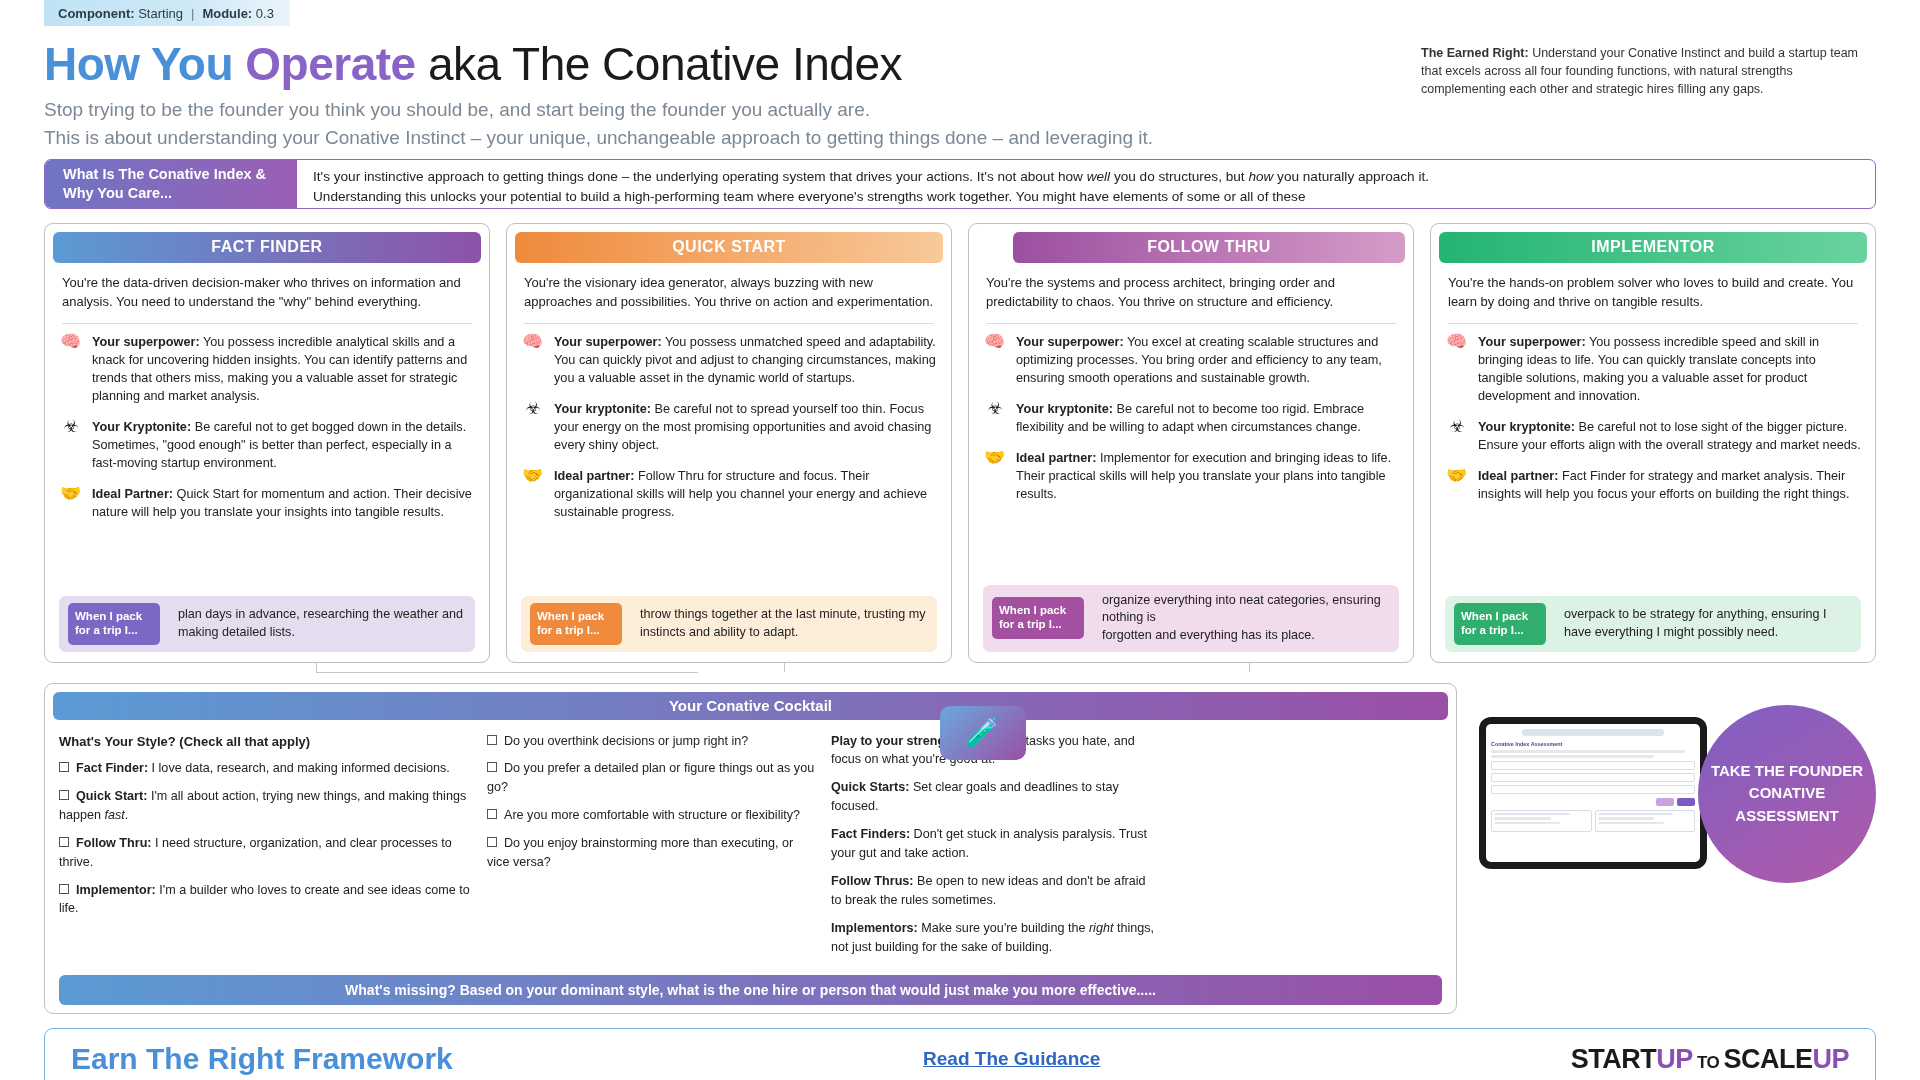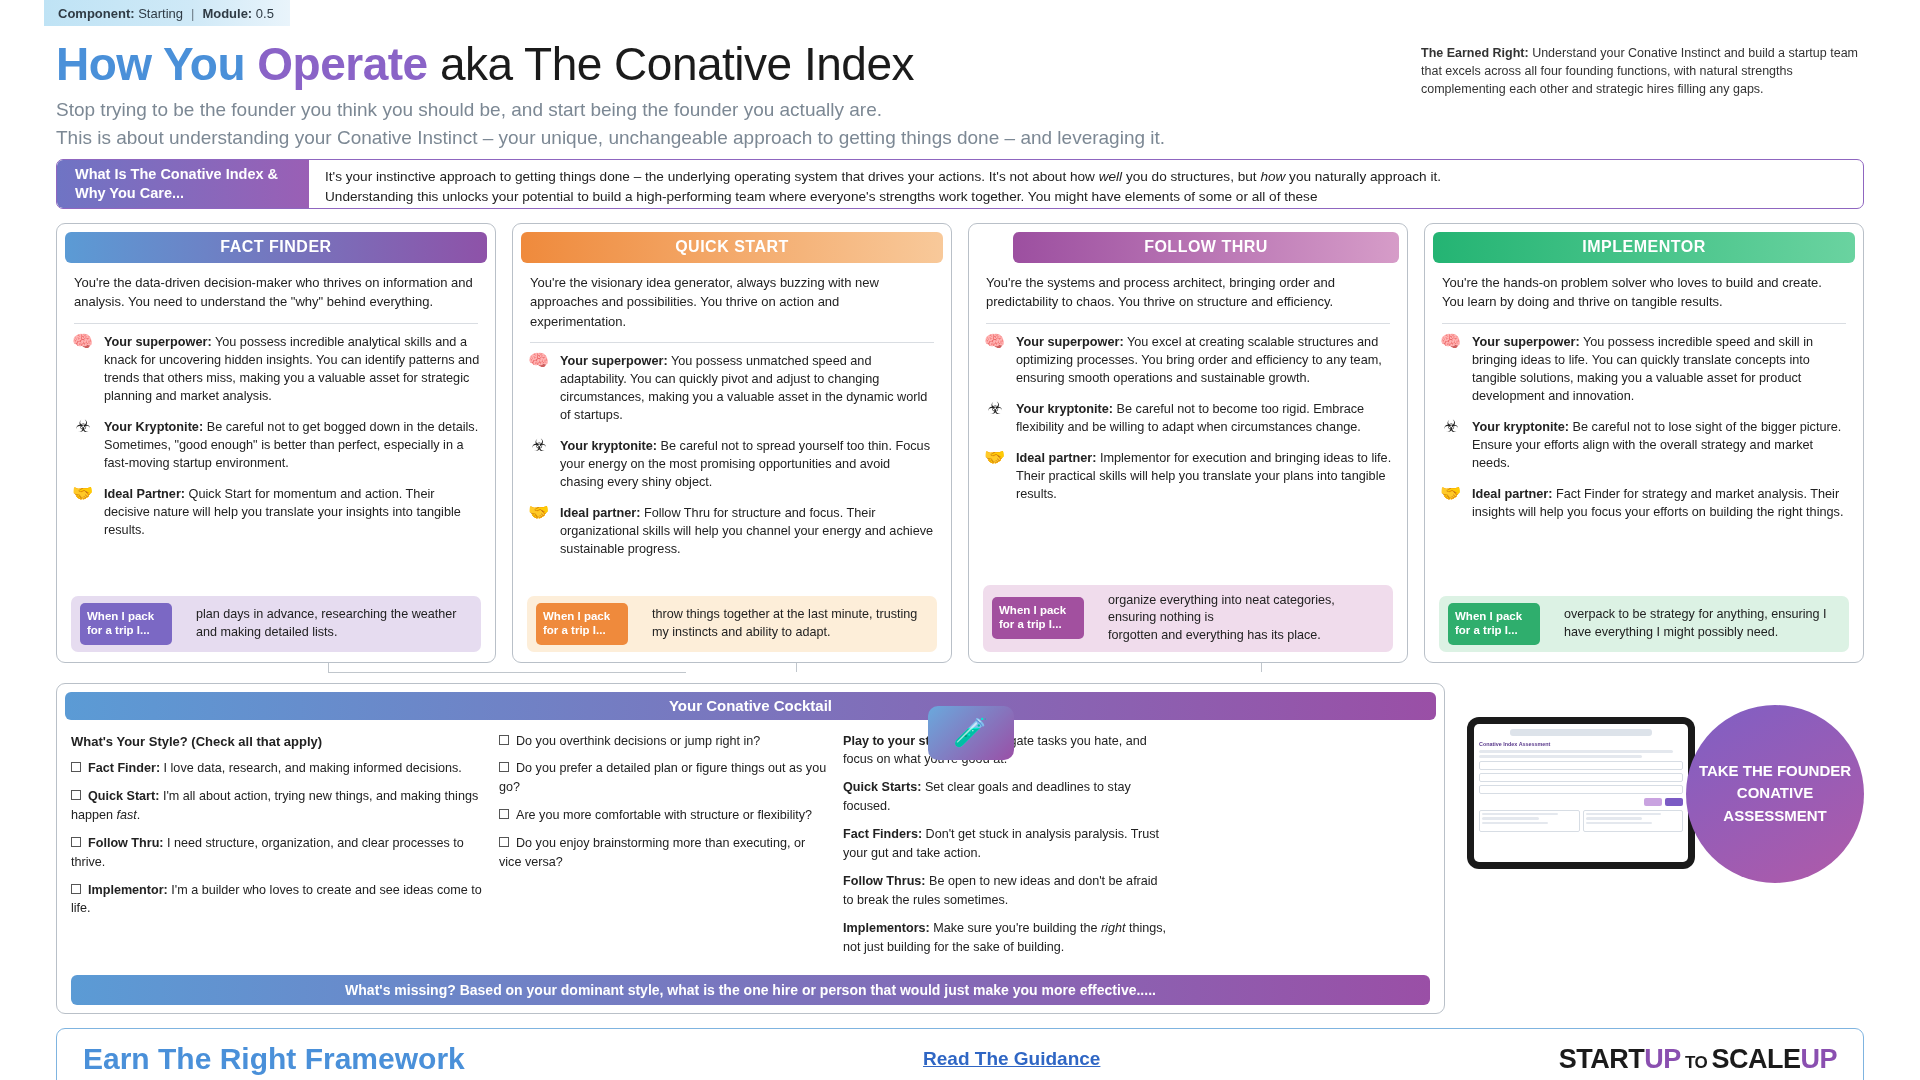--- a/index.html
+++ b/index.html
@@ -3,21 +3,21 @@
 <meta charset="utf-8">
 <style>
   * { box-sizing: border-box; margin: 0; padding: 0; }
   html, body {
     width: 1920px; height: 1080px;
     font-family: "Liberation Sans", sans-serif;
     background: #ffffff;
     color: #222;
     overflow: hidden;
   }
-  .page { position: relative; width: 1920px; height: 1080px; padding: 0 56px; }
+  .page { position: relative; width: 1920px; height: 1080px; padding: 0 44px; }
 
   
   .crumb {
     position: absolute; left: 44px; top: 0;
     height: 26px; display: flex; align-items: center; gap: 0px;
     background: linear-gradient(90deg,#bfe3f5 0%, #cfe9f7 60%, #e9f4fb 100%);
     padding: 0 16px 0 14px; font-size: 13px; color: #2f3b45;
   }
   .crumb b { font-weight: bold; }
   .crumb .sep { margin: 0 8px; color: #6b7a85; }
@@ -72,21 +72,21 @@
   .card hr { border: none; border-top: 1px solid #d9dde2; margin: 0 9px; }
 
   .rows { padding: 9px 6px 0; flex: 1; }
   .row { display: flex; gap: 9px; margin-bottom: 13px; align-items: flex-start; }
   .row .ico { width: 24px; flex: none; text-align: center; font-size: 17px; line-height: 1.1; }
   .row .txt { font-size: 12.7px; line-height: 1.42; color: #222; }
   .row .txt b { font-weight: bold; }
 
   .pack {
     margin: 2px 6px 0; border-radius: 7px; display: flex; align-items: center;
-    gap: 24px; padding: 7px 9px; min-height: 46px;
+    gap: 18px; padding: 7px 9px; min-height: 46px;
   }
   .pack .tag {
     flex: none; width: 92px; border-radius: 5px; color: #fff; font-weight: bold;
     font-size: 11.5px; line-height: 1.2; padding: 7px 7px; text-align: left;
   }
   .pack .pt { font-size: 12.6px; line-height: 1.4; color: #222; }
   .c1 .pack { background: #e6dcf0; } .c1 .pack .tag { background: #7b68c4; }
   .c2 .pack { background: #fdeed9; } .c2 .pack .tag { background: #ef8a3c; }
   .c3 .pack { background: #f0dcec; } .c3 .pack .tag { background: #a2509f; }
   .c4 .pack { background: #dcf2e4; } .c4 .pack .tag { background: #2fae6d; }
@@ -174,21 +174,21 @@
 
 <div class="page">
 
   <div class="crumb">
     <b>Component:</b>
     <span>&nbsp;</span>
     <span>Starting</span>
     <span class="sep">|</span>
     <b>Module:</b>
     <span>&nbsp;</span>
-    <span>0.5</span>
+    <span>0.3</span>
   </div>
 
   <header>
     <h1>
       <span class="g1">How You </span><span class="g2">Operate</span><span class="g3"> aka The Conative Index</span>
     </h1>
     <div class="sub">Stop trying to be the founder you think you should be, and start being the founder you actually are.</div>
     <div class="sub" style="margin-top:2px">This is about understanding your Conative Instinct – your unique, unchangeable approach to getting things done – and leveraging it.</div>
   </header>
 

